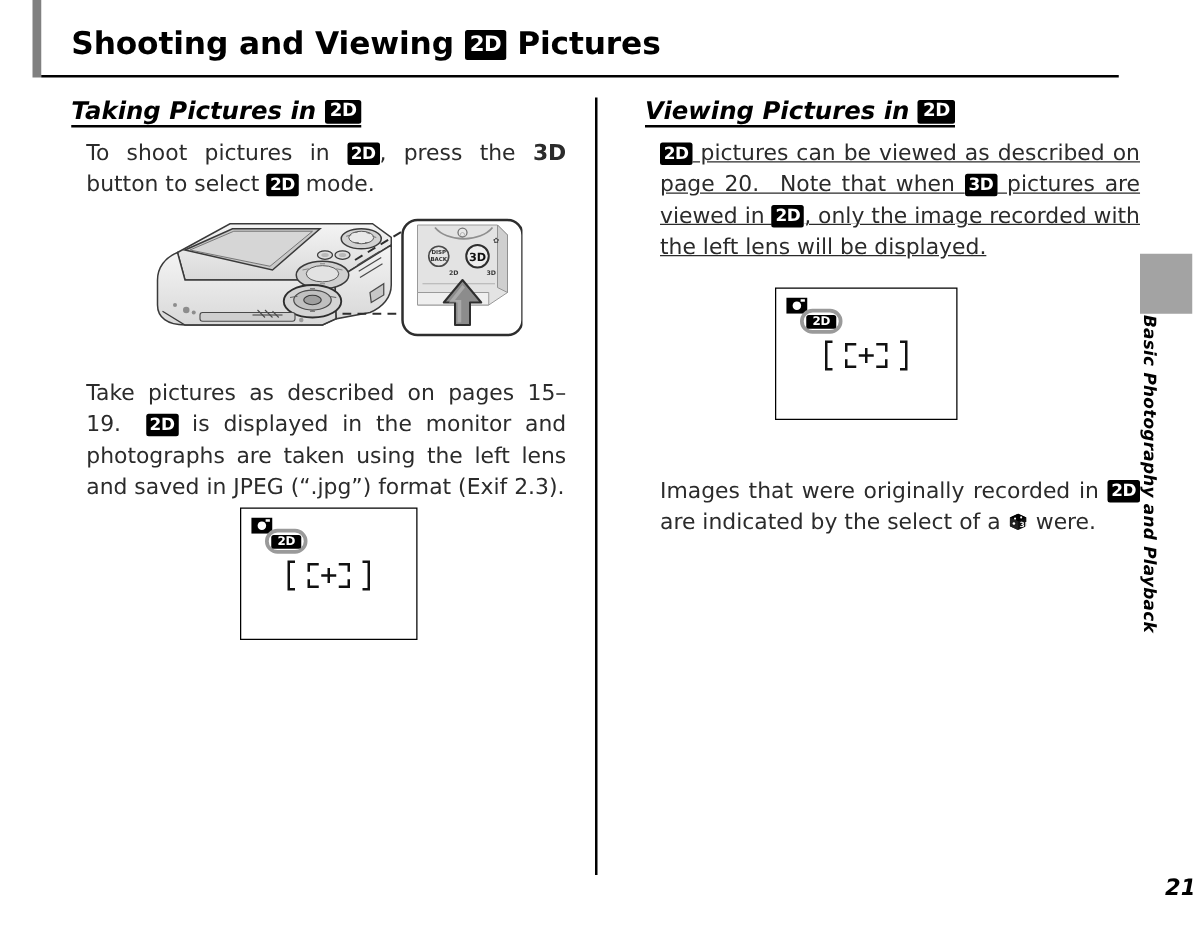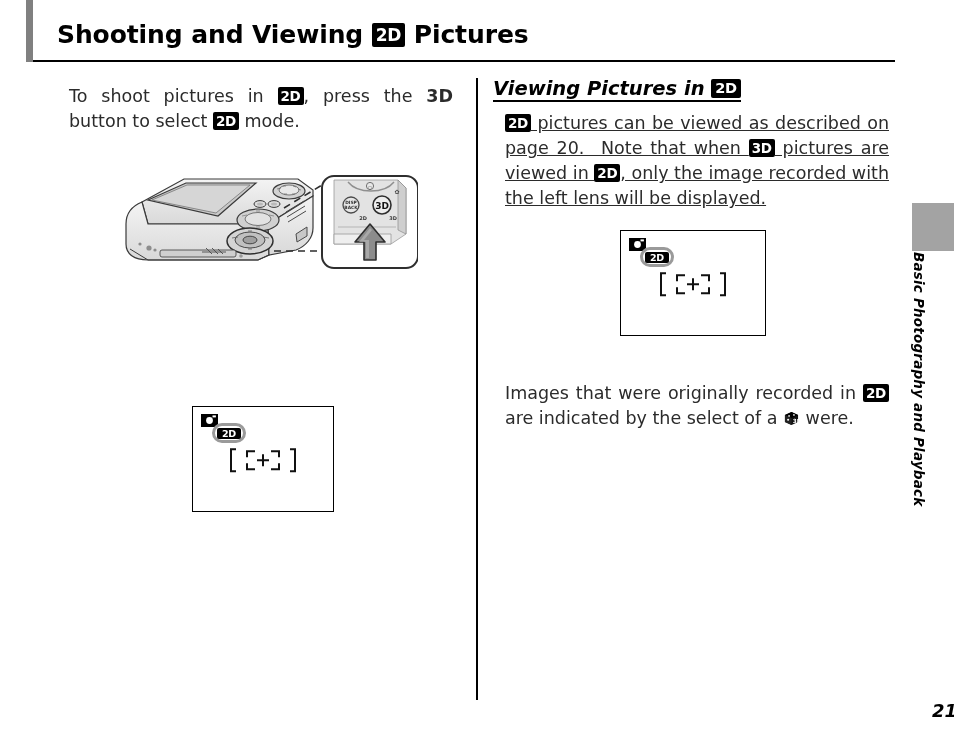--- a/index.html
+++ b/index.html
@@ -66,21 +66,21 @@
     background: #000;
   }
 
   
   .col {
     position: absolute;
     top: 78px;
     width: 408px;
   }
   .col-left  { left: 57px; }
-  .col-right { left: 493px; }
+  .col-right { left: 516px; }
 
   .sec-head {
     font-size: 19.5px;
     font-weight: bold;
     font-style: italic;
     line-height: 1.1;
     white-space: nowrap;
     margin: 0 0 9px 0;
     display: block;
   }
@@ -244,27 +244,36 @@
   <div class="chapter-title">
     <span>Shooting and Viewing</span>
     <span class="badge">2D</span>
     <span>Pictures</span>
   </div>
 
   <div class="col-divider"></div>
 
   <div class="col col-left">
 
+    <div class="sec-head">
+      <span class="ul">
+        <span>Taking Pictures in</span>
+        <span class="badge">2D</span>
+      </span>
+    </div>
 
     <p class="body" style="margin-top:6px;">
       <span>To shoot pictures in </span><span class="badge">2D</span><span>, press the </span><span class="b3">3D</span><span> button to select </span><span class="badge">2D</span><span> mode.</span>
     </p>
 
     <div style="height:118px"></div>
 
+    <p class="body">
+      <span>Take pictures as described on pages 15–19.  </span><span class="badge">2D</span><span> is displayed in the monitor and photographs are taken using the left lens and saved in JPEG (“.jpg”) format (Exif 2.3).</span>
+    </p>
 
     <div style="height:132px"></div>
 
   </div>
 
   <div class="camera-fig">
     <svg width="310" height="108" viewBox="0 0 310 108" xmlns="http://www.w3.org/2000/svg">
       <defs>
         <linearGradient id="bodyg" x1="0" y1="0" x2="0" y2="1">
           <stop offset="0%" stop-color="#f4f4f4"></stop>

